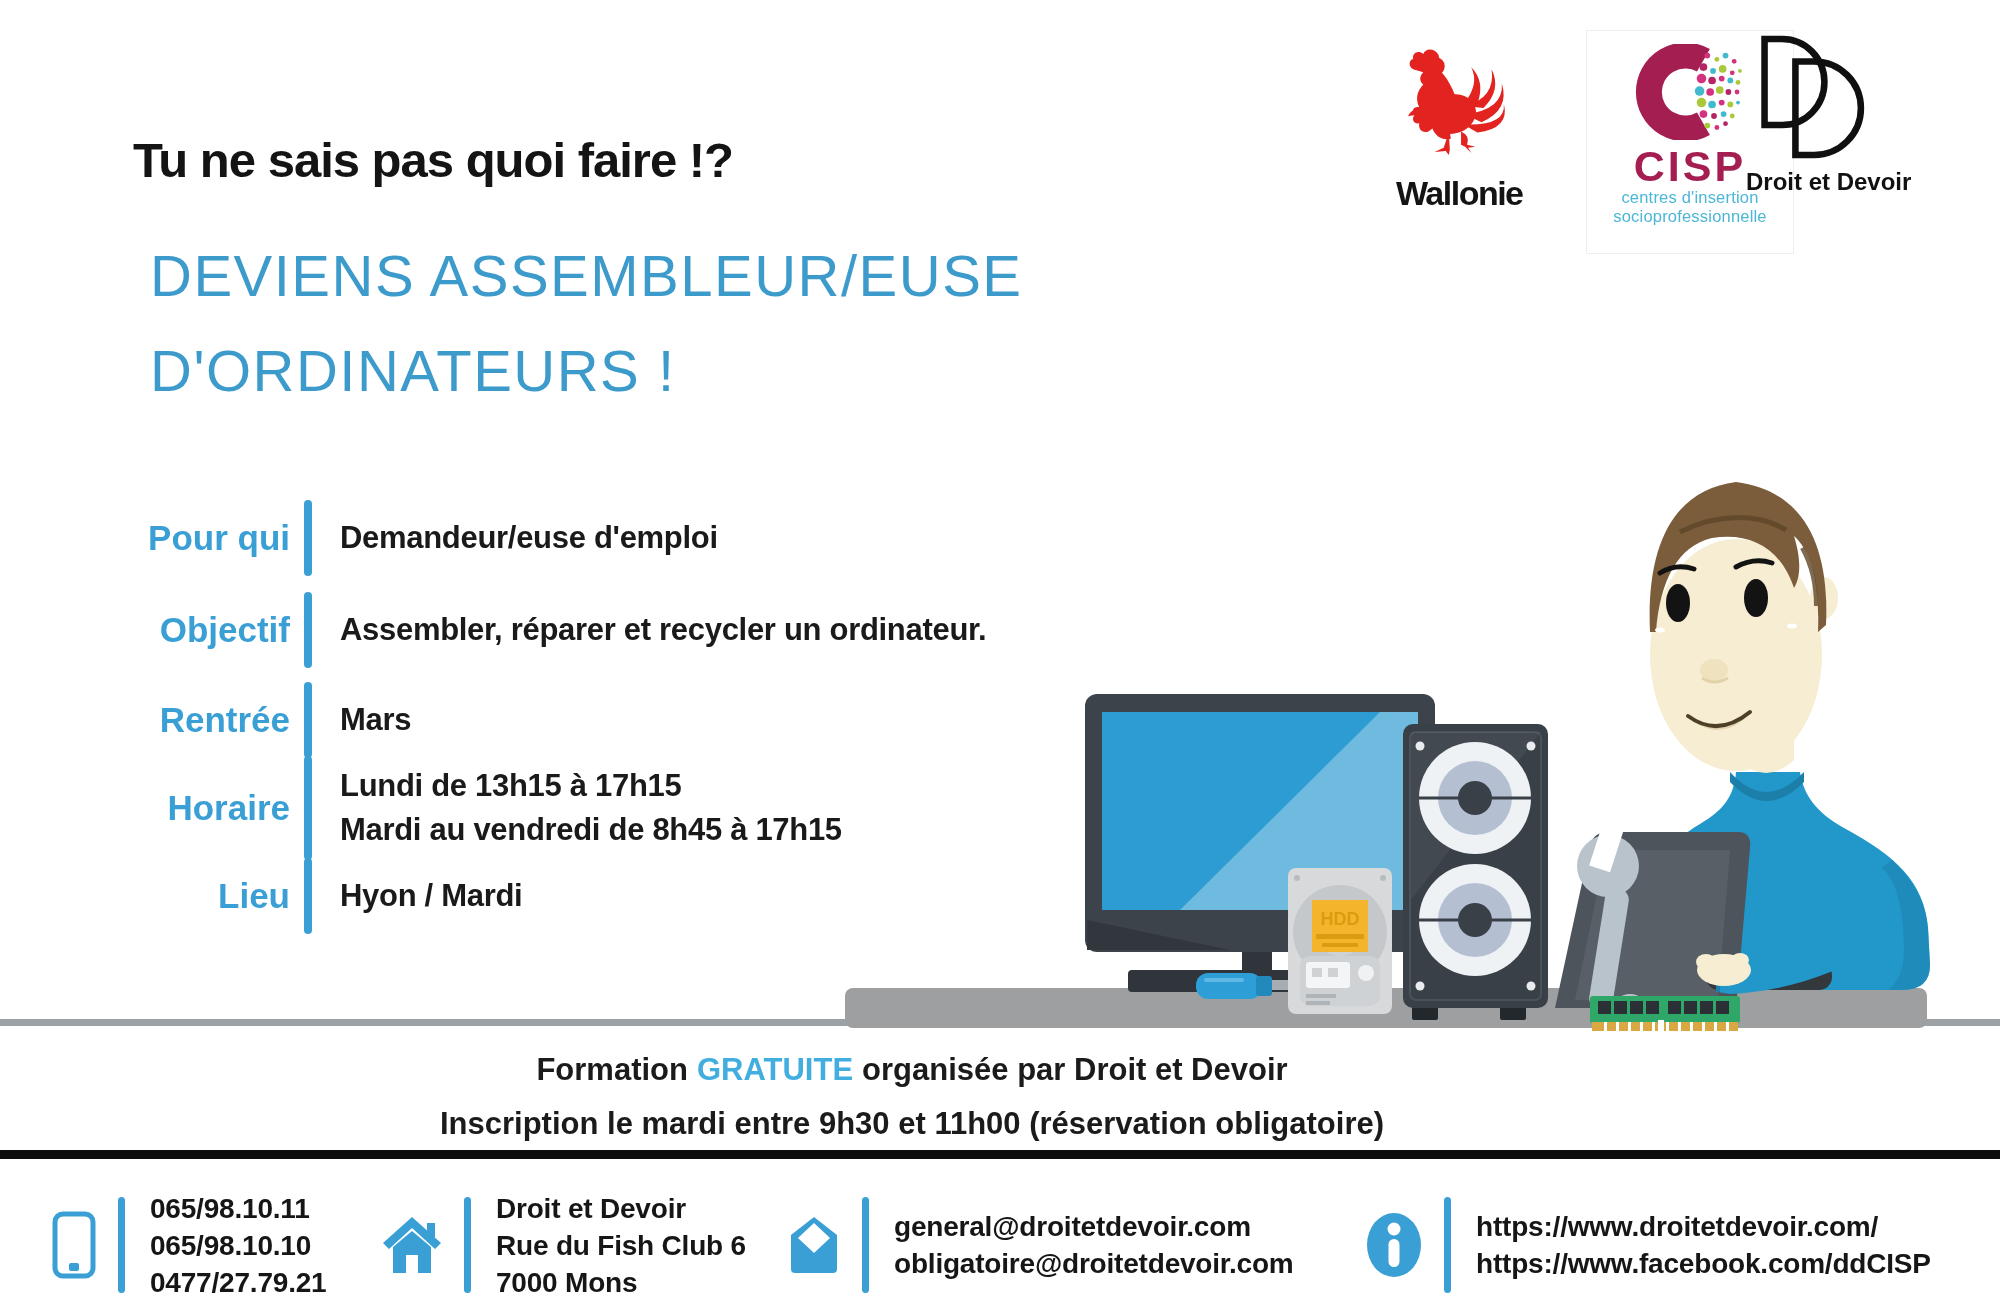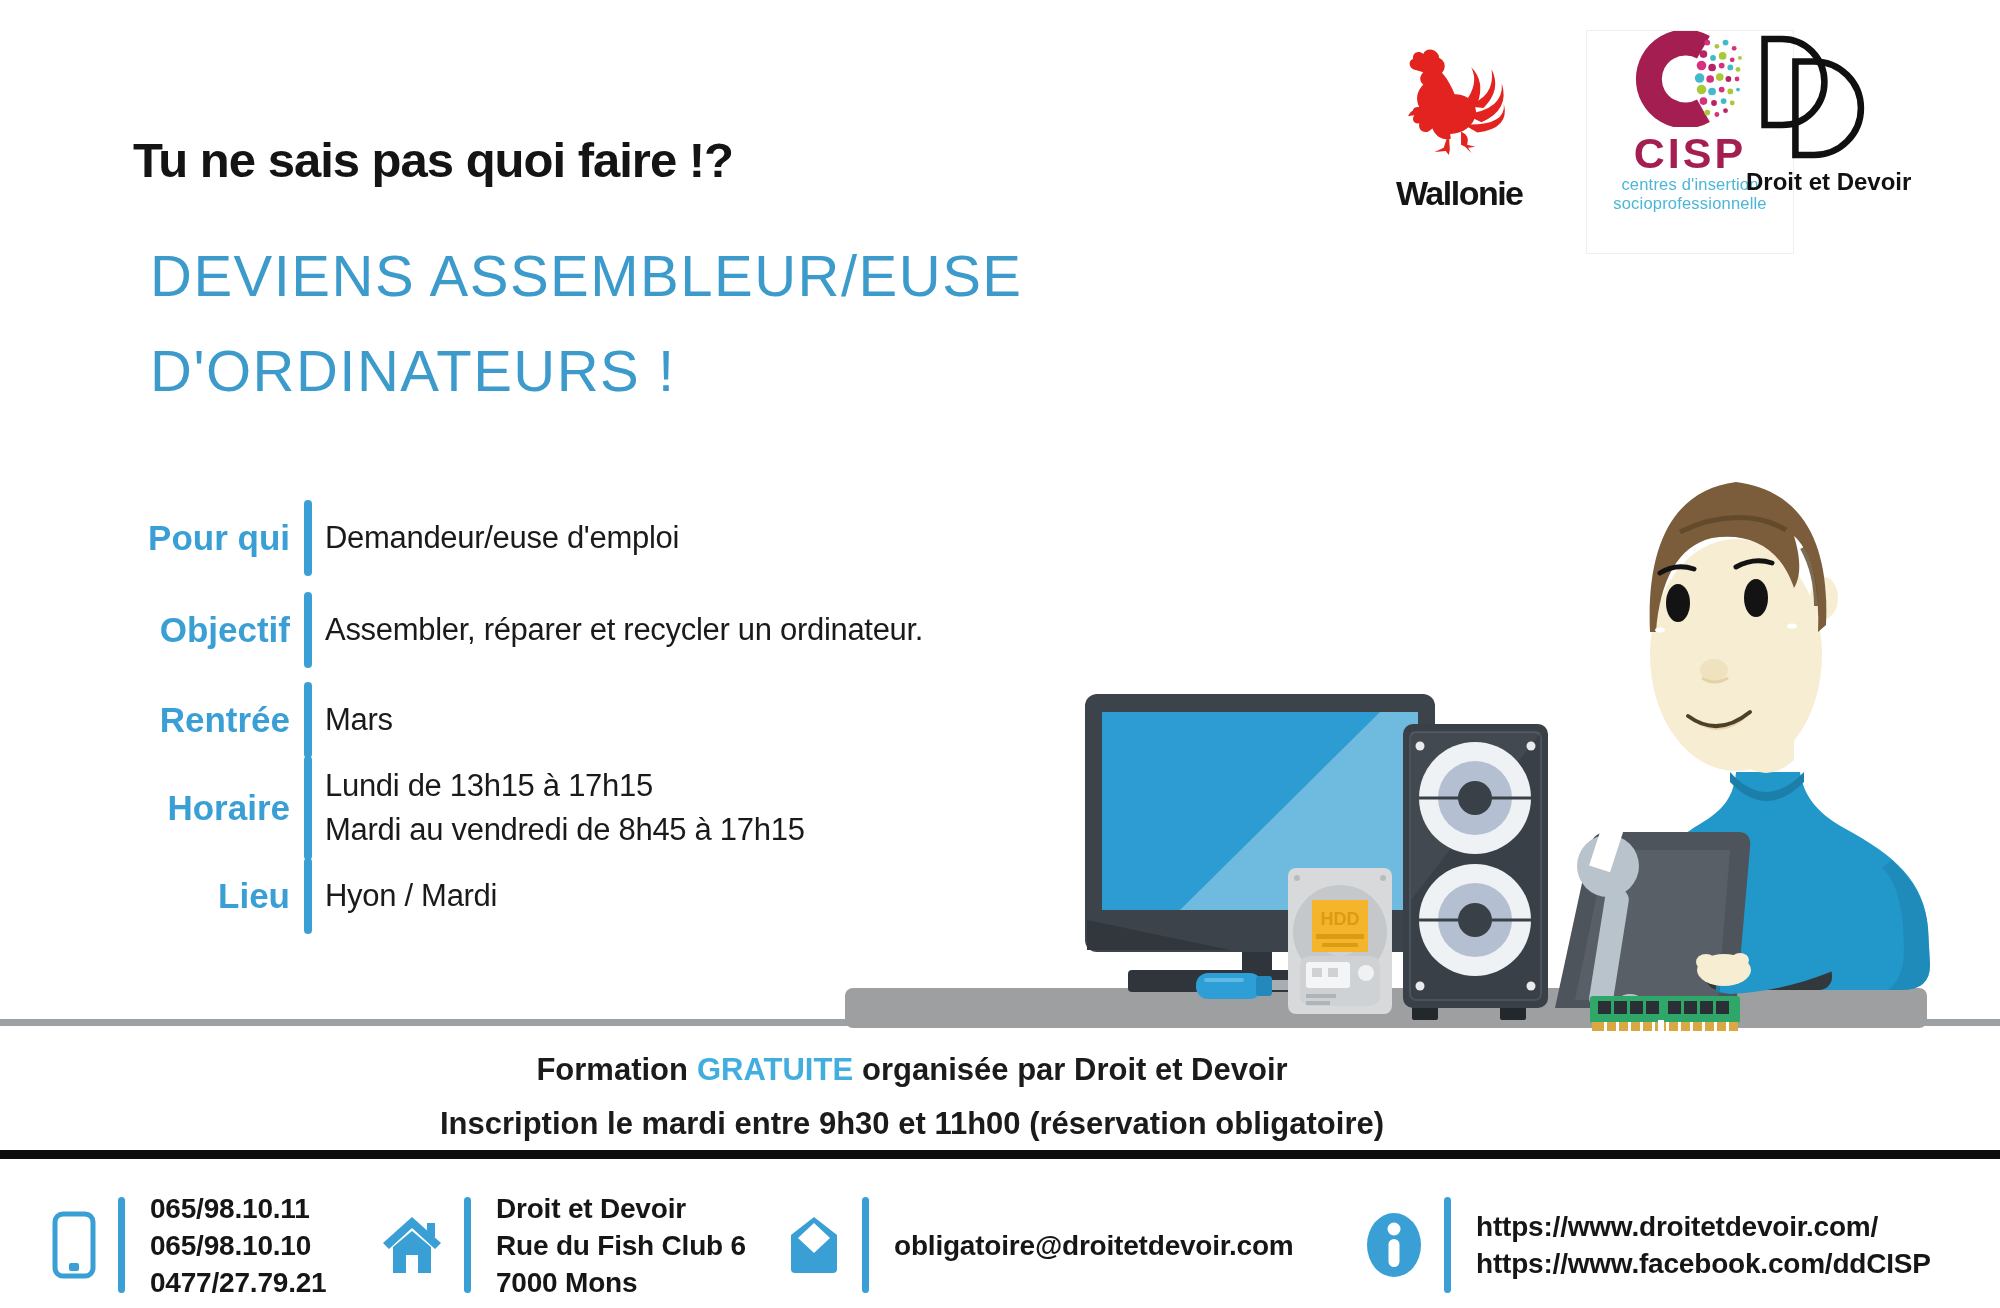--- a/index.html
+++ b/index.html
@@ -11,34 +11,34 @@
   
   .headline{left:133px;top:132px;font-size:49px;font-weight:800;color:#141414;letter-spacing:-1px;white-space:nowrap}
   .titleblock{left:150px;top:242px;width:1115px;color:var(--title-blue,#3D9BCC);font-weight:400}
   .titleblock .t1{font-size:58px;letter-spacing:1.5px;white-space:nowrap}
   .titleblock .t2{font-size:58px;letter-spacing:1.5px;margin-top:28px;white-space:nowrap}
 
   
   .wallonie{left:1396px;top:40px;width:126px;text-align:center}
   .wallonie svg{width:102px;height:132px;display:block;margin:0 auto}
   .wallonie .wl{font-size:34px;font-weight:800;color:#141414;letter-spacing:-1.5px;margin-top:2px}
-  .cispbox{left:1586px;top:30px;width:208px;height:224px;background:#fff;border:1px solid #efefef;text-align:center;}
+  .cispbox{left:1586px;top:30px;width:208px;height:224px;background:#fff;border:1px solid #efefef;text-align:center;padding-top:13px}
   .cispbox svg{width:128px;height:96px;display:block;margin:0 auto}
   .cisp-acronym{font-size:43px;font-weight:800;color:var(--cisp-magenta,#A41E52);letter-spacing:3px;line-height:44px;margin-top:4px}
   .cisp-sub{font-size:16.5px;color:var(--cisp-subtitle-blue,#4BB6D6);line-height:19px;letter-spacing:.2px}
   .ddblock{left:1746px;top:32px;width:140px;text-align:center}
   .ddblock svg{width:116px;height:130px;display:block;margin:0 auto}
   .dd-label{font-size:24px;color:#111;margin-top:6px;font-weight:600;white-space:nowrap}
 
   
   .row{left:100px;display:flex;align-items:center;height:76px}
   .row.tall{height:104px}
   .rlabel{width:190px;text-align:right;font-size:35px;font-weight:800;color:var(--accent-blue,#3A9FD4);white-space:nowrap}
   .rbar{width:8px;background:var(--accent-blue,#3A9FD4);border-radius:5px;margin-left:14px;align-self:stretch}
-  .rvalues{margin-left:13px;font-size:31px;font-weight:400;color:#1a1a1a;line-height:44px;letter-spacing:-.3px;white-space:nowrap}
+  .rvalues{margin-left:28px;font-size:31px;font-weight:700;color:#1a1a1a;line-height:44px;letter-spacing:-.3px;white-space:nowrap}
 
   
   .grayline{left:0;top:1019px;width:2000px;height:7px;background:#9CA1A6}
   .banner1,.banner2{left:0;width:1824px;text-align:center;font-size:31px;font-weight:800;color:#1b1b1b;white-space:nowrap}
   .banner1{top:1052px}
   .banner2{top:1106px}
   .banner1 .hl{color:var(--gratuite-blue,#42AEE0);margin:0 9px}
   .blackline{left:0;top:1150px;width:2000px;height:9px;background:#0d0d0d}
 
   
@@ -349,20 +349,21 @@
     </div>
   </div>
 
   <div class="abs fgroup fg3">
     <svg class="fic" width="52" height="62" viewBox="0 0 52 62">
       <path d="M 26 3 L 49 21 L 49 55 Q 49 59 45 59 L 7 59 Q 3 59 3 55 L 3 21 Z" fill="#3A9FD4"></path>
       <polygon points="26,9 42,24 26,39 10,24" fill="#FFFFFF"></polygon>
     </svg>
     <div class="fbar"></div>
     <div class="flines">
+      <div>general@droitetdevoir.com</div>
       <div>obligatoire@droitetdevoir.com</div>
     </div>
   </div>
 
   <div class="abs fgroup fg4">
     <svg class="fic" width="56" height="66" viewBox="0 0 56 66">
       <ellipse cx="28" cy="33" rx="27" ry="32" fill="#3A9FD4"></ellipse>
       <circle cx="28" cy="17" r="6.5" fill="#FFFFFF"></circle>
       <rect x="22.5" y="27" width="11" height="28" rx="5.5" fill="#FFFFFF"></rect>
     </svg>

